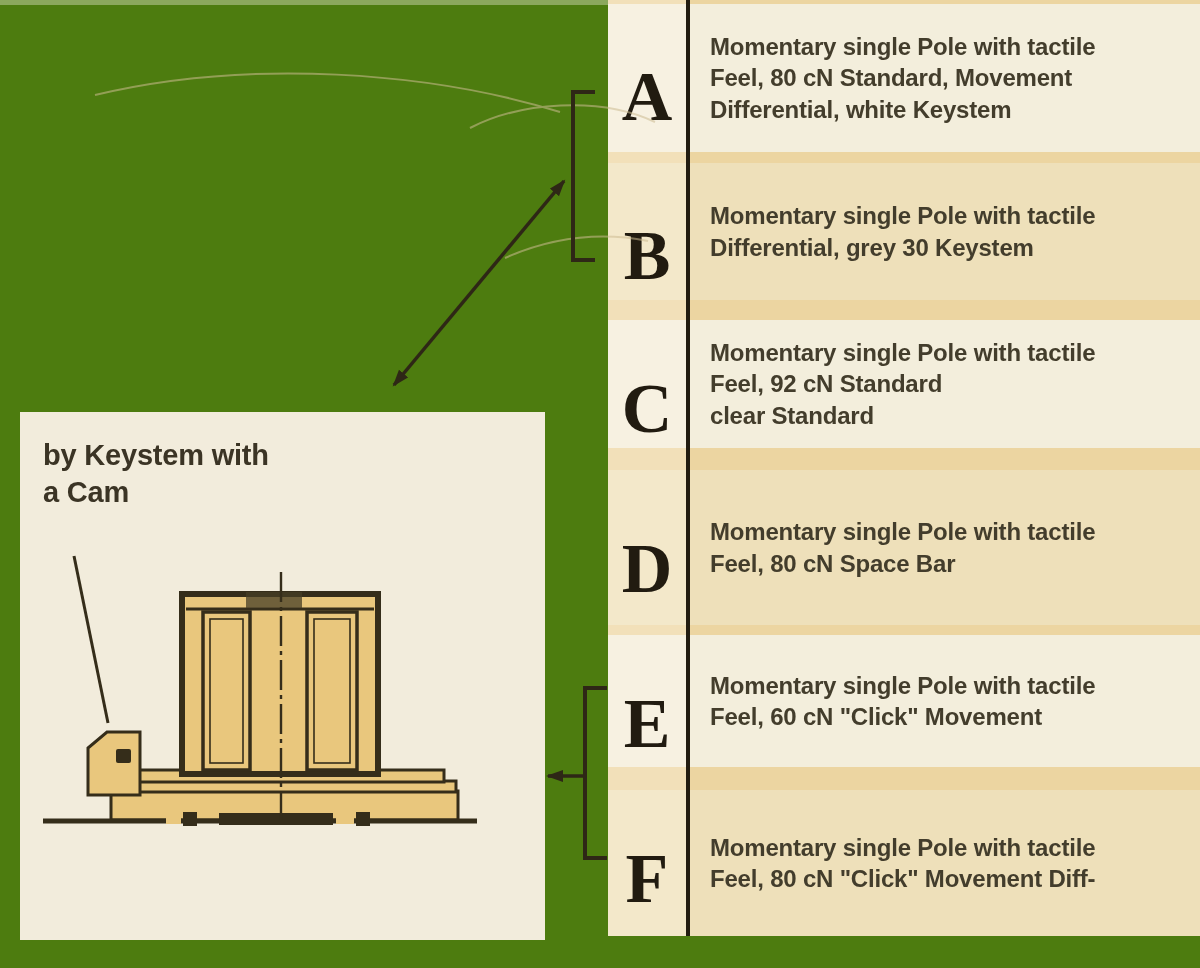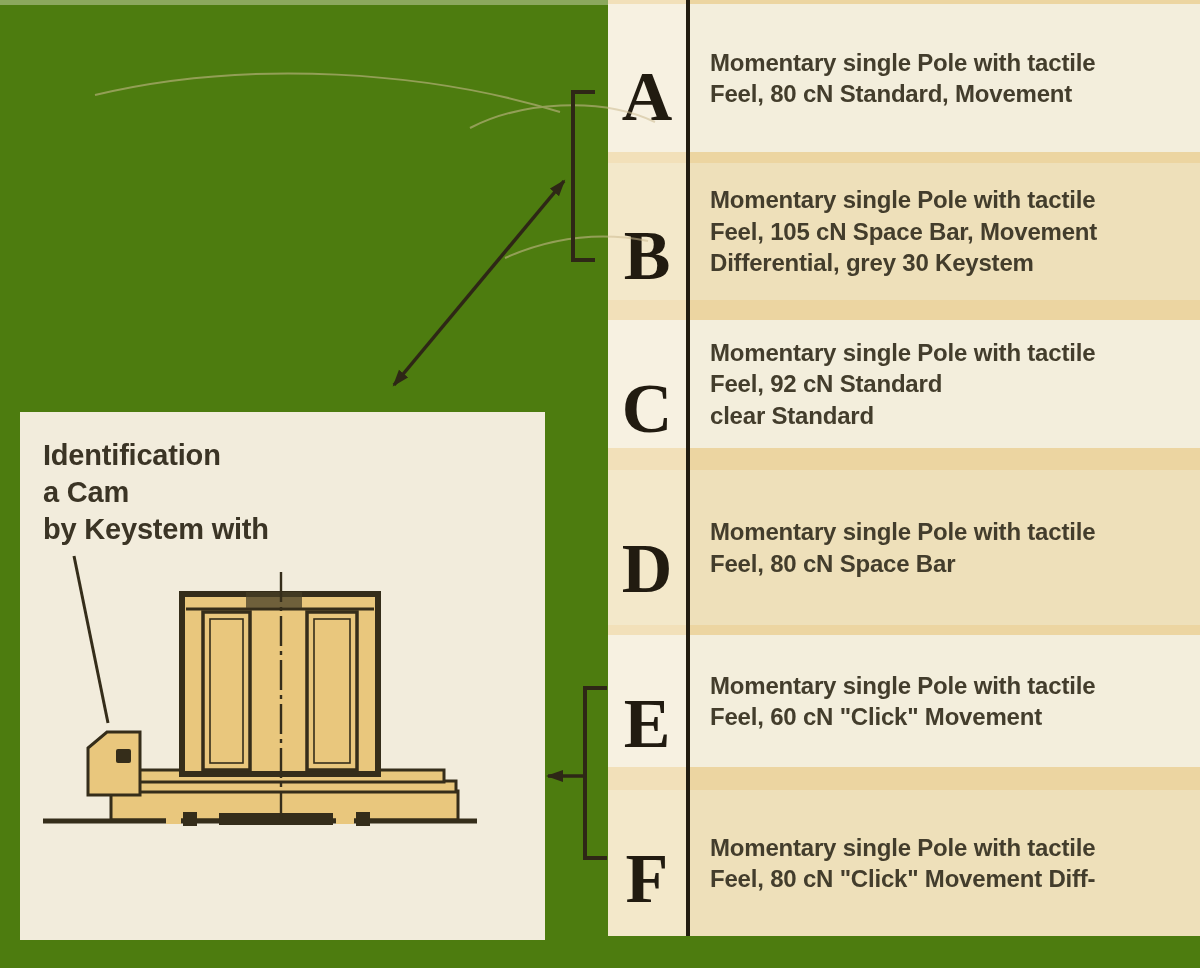--- a/index.html
+++ b/index.html
@@ -61,26 +61,26 @@
 
 <div class="page">
 
   <div class="top-sheen"></div>
 
   <div class="right-panel">
     <div class="band light" style="top:4px;height:148px">
       <div class="row-text">
         <div>Momentary single Pole with tactile</div>
         <div>Feel, 80 cN Standard, Movement</div>
+        <div>Differential, white Keystem</div>
       </div>
     </div>
     <div class="band tan" style="top:163px;height:137px">
       <div class="row-text">
         <div>Momentary single Pole with tactile</div>
-        <div>Feel, 105 cN Space Bar, Movement</div>
         <div>Differential, grey 30 Keystem</div>
       </div>
     </div>
     <div class="band light" style="top:320px;height:128px">
       <div class="row-text">
         <div>Momentary single Pole with tactile</div>
         <div>Feel, 92 cN Standard</div>
         <div>clear Standard</div>
       </div>
     </div>
@@ -109,23 +109,22 @@
 
   <div class="variant-letter" style="top:60px">A</div>
   <div class="variant-letter" style="top:219px">B</div>
   <div class="variant-letter" style="top:372px">C</div>
   <div class="variant-letter" style="top:532px">D</div>
   <div class="variant-letter" style="top:687px">E</div>
   <div class="variant-letter" style="top:842px">F</div>
 
   <div class="diagram-panel">
     <div class="diagram-label" style="left:23px;top:25px;position:absolute">
-      <div>Identification</div>
+      <div>by Keystem with</div>
       <div>a Cam</div>
-      <div>by Keystem with</div>
     </div>
   </div>
 
   <svg class="lineart" viewBox="0 0 1200 968">
     <defs>
       <marker id="ah" orient="auto-start-reverse" markerUnits="userSpaceOnUse" markerWidth="18" markerHeight="14" refX="15" refY="6">
         <path d="M0,0 L17,6 L0,12 z" fill="#2e2716"></path>
       </marker>
     </defs>
 

